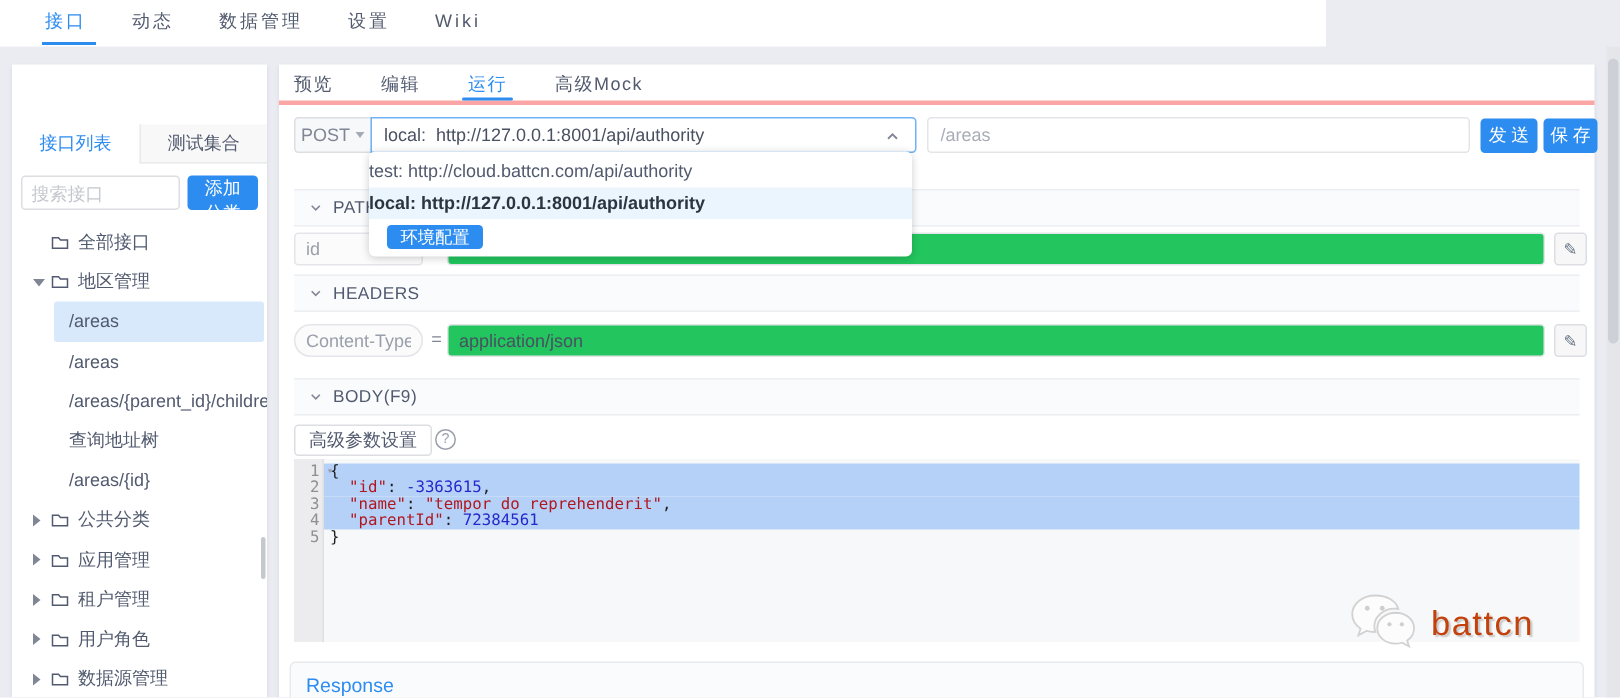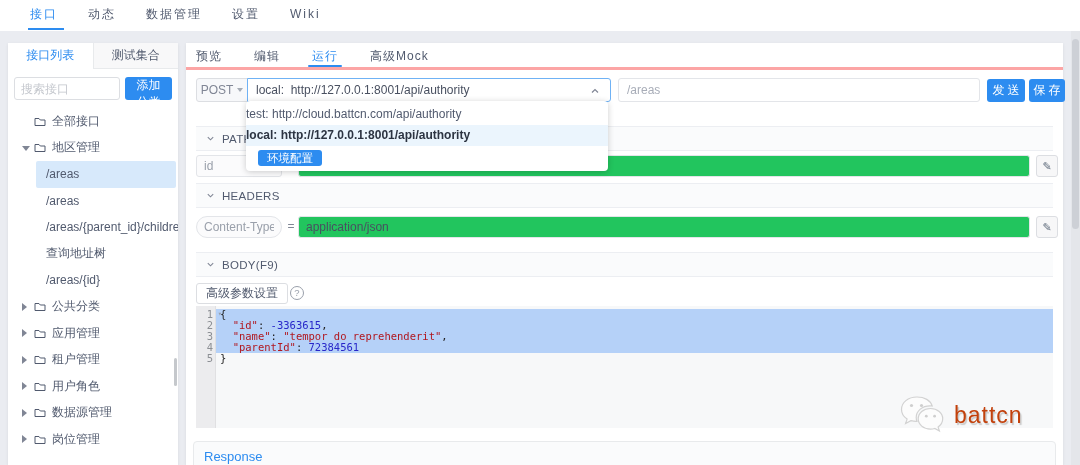--- a/index.html
+++ b/index.html
@@ -1,32 +1,32 @@
 <!DOCTYPE html>
 <html><head>
 <meta charset="utf-8">
 <style>
   * { margin:0; padding:0; box-sizing:border-box; }
   html,body { width:1080px; height:465px; overflow:hidden; }
   body { font-family:"Liberation Sans","DejaVu Sans",sans-serif; font-size:12px; color:#515a6e; background:#eaecf1; }
   #app { position:relative; width:1080px; height:465px; overflow:hidden; }
 
   
-  .hdr { position:absolute; left:0; top:0; width:1080px; height:31px; background:#fff; display:flex; align-items:center; padding-left:30px; z-index:5; }
+  .hdr { position:absolute; left:0; top:0; width:884px; height:31px; background:#fff; display:flex; align-items:center; padding-left:30px; z-index:5; }
   .hnav { position:relative; height:31px; line-height:29px; margin-right:30px; cursor:pointer; color:#515a6e; letter-spacing:2px; }
   .hnav.active { color:#2d8cf0; }
   .hnav.active::after { content:""; position:absolute; left:-2px; right:-6px; bottom:1px; height:2px; background:#2d8cf0; }
 
   
   .page-sb { position:absolute; right:0; top:31px; width:9px; height:434px; background:#e4e6ea; }
   .page-sb .thumb { position:absolute; left:1px; top:8px; width:7px; height:190px; background:#cdd0d6; border-radius:4px; }
 
   
   .side { position:absolute; left:8px; top:43px; width:170px; height:422px; background:#fff; box-shadow:0 1px 3px rgba(0,0,0,.08); }
-  .side-tabs { display:flex; height:26px; }
+  .side-tabs { display:flex; height:26px;margin-top:40px; }
   .side-tab { flex:1; text-align:center; line-height:25px; cursor:pointer; }
   .side-tab.active { color:#2d8cf0; background:#fff; }
   .side-tab.inactive { background:#f8f8f9; border-left:1px solid #e8eaec; border-bottom:1px solid #e8eaec; color:#515a6e; }
   .side-search { display:flex; align-items:center; padding:8px 6px 8px 6px; gap:5px; }
   .side-search input { width:106px; height:23px; border:1px solid #dcdee2; border-radius:3px; padding:0 6px; font-size:12px; color:#515a6e; outline:none; }
   .side-search input::placeholder { color:#c5c8ce; }
   .btn-blue { background:#2d8cf0; color:#fff; border:none; border-radius:3px; font-size:12px; cursor:pointer; }
   .add-cat { height:23px; padding:0 7px; }
   .tree { position:relative; }
   .trow { position:relative; height:26.5px; display:flex; align-items:center; cursor:pointer; color:#515a6e; }

